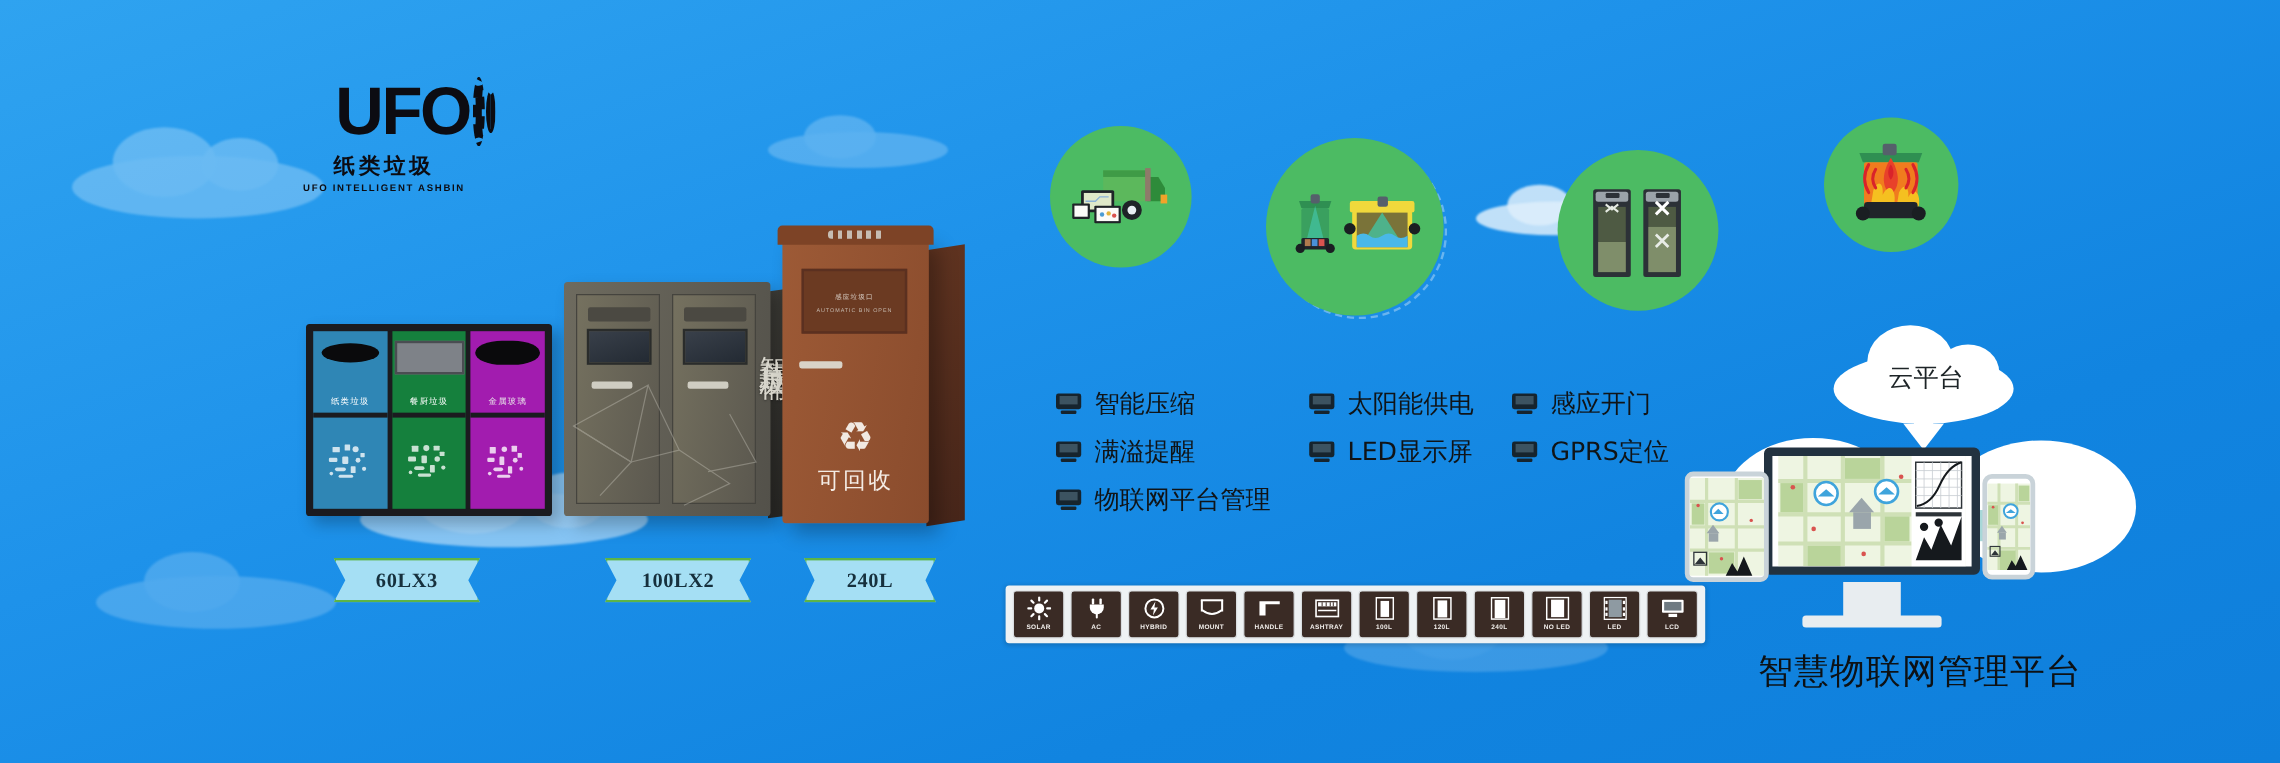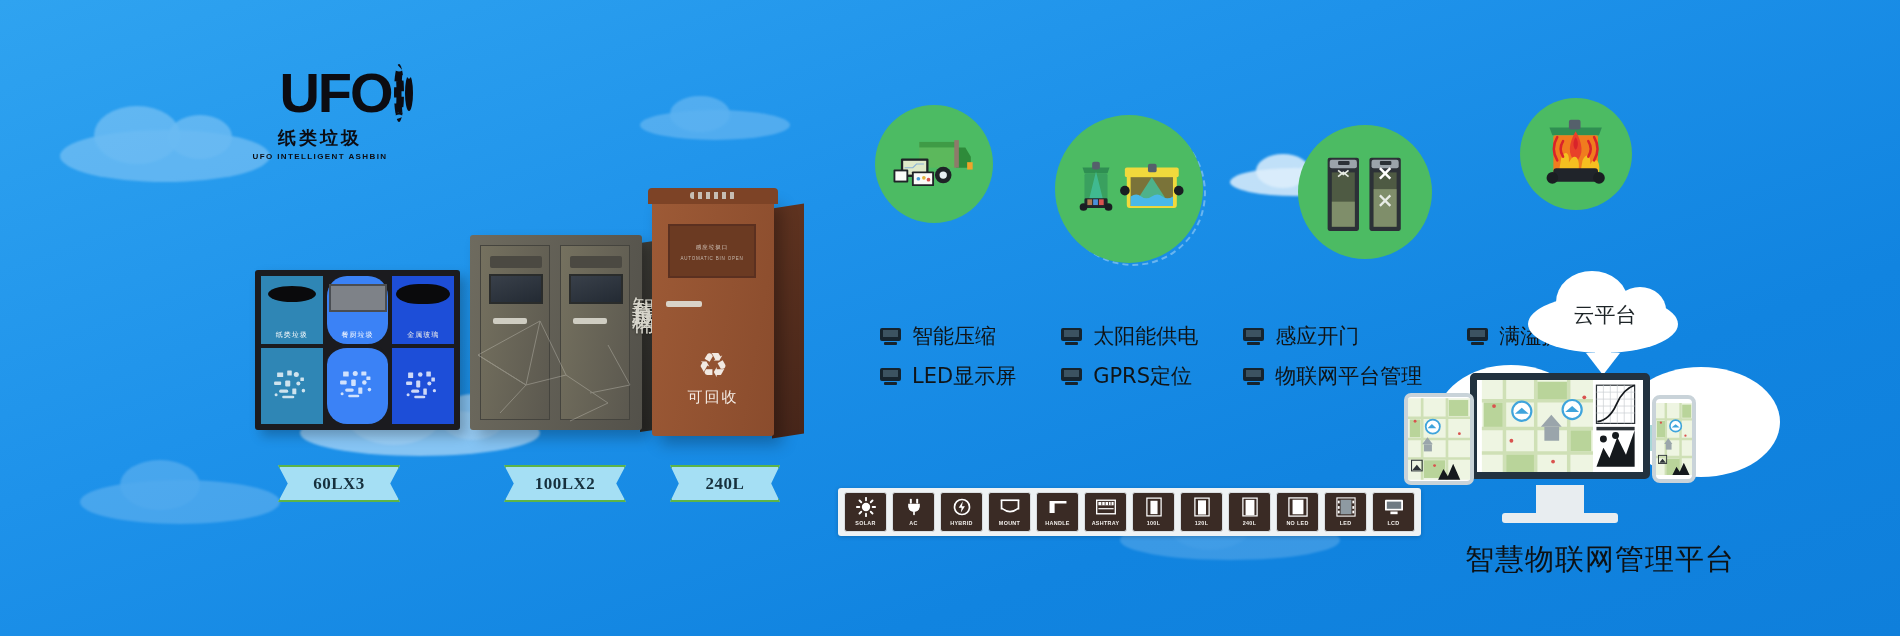--- a/index.html
+++ b/index.html
@@ -70,22 +70,22 @@
   .slot-oval { position:absolute; top:10px; left:50%; transform:translateX(-50%);
       width:48px; height:16px; background:#0a0a0c; border-radius:50%; }
   .slot-rect { position:absolute; top:8px; left:50%; transform:translateX(-50%);
       width:58px; height:28px; background:#7e8288; border:2px solid #4a4d52; }
   .slot-round { position:absolute; top:8px; left:50%; transform:translateX(-50%);
       width:54px; height:20px; background:#0a0a0c; border-radius:50%/60%; }
   .cell-cn { font-size:7px; color:#fff; font-family:"DejaVu Sans",sans-serif;
       letter-spacing:1px; position:relative; z-index:2; }
   .cell-cn.dark { color:#e9e9e9; }
   .c-blue { background:#2f86b5; }
-  .c-red  { background:#3b82f6;border-radius:20px; }
-  .c-yel  { background:#1d4ed8; }
+  .c-red  { background:#15803d; }
+  .c-yel  { background:#a21caf; }
   .trash-sprinkle { width:82%; height:70%; opacity:.85; }
 
   
   #bin-twin { left:470px; top:235px; width:172px; height:195px; }
   #bin-twin .body { position:absolute; inset:0; background:linear-gradient(100deg,#6e6b5f,#53514a);
       border-radius:3px; box-shadow:8px 8px 14px rgba(0,0,0,.25); }
   #bin-twin .side { position:absolute; right:-26px; top:6px; width:28px; height:189px;
       background:linear-gradient(180deg,#3e3d38,#2c2b28); transform:skewY(-8deg); }
   #bin-twin .door { position:absolute; top:10px; width:70px; bottom:10px;
       border:1px solid #45443e; background:linear-gradient(100deg,#75715f,#5b584f); }
@@ -117,21 +117,21 @@
       background:#6b3a22; border:2px solid #5b3020; }
   #bin-brown .panel-t1 { position:absolute; top:18px; width:100%; text-align:center;
       font-size:5.5px; color:#d9cfc6; font-family:"DejaVu Sans",sans-serif; letter-spacing:1px;}
   #bin-brown .panel-t2 { position:absolute; top:30px; width:100%; text-align:center;
       font-size:4.5px; color:#c6b9ae; letter-spacing:.8px; }
   #bin-brown .handle { position:absolute; top:103px; left:14px; width:36px; height:6px;
       background:#d9d3c8; border-radius:2px; }
   #bin-brown .recy { position:absolute; top:150px; left:50%; transform:translateX(-50%);
       font-size:34px; color:#f1e9e2; line-height:34px; }
   #bin-brown .recy-cn { position:absolute; top:190px; width:100%; text-align:center;
-      font-size:15px; color:#f4ece5; letter-spacing:2px; font-family:"DejaVu Sans",sans-serif; }
+      font-size:19px; color:#f4ece5; letter-spacing:2px; font-family:"DejaVu Sans",sans-serif; }
 
   
   .cap-banner { position:absolute; height:37px; background:#a5dff4;
      border:2px solid #5cb448; display:flex; align-items:center; justify-content:center;
      color:#16303d; font-size:17px; font-weight:700; letter-spacing:.5px;
      clip-path:polygon(0 0,100% 0,92% 50%,100% 100%,0 100%,8% 50%);font-family:Liberation Serif, serif; }
   #cap1 { left:278px; top:465px; width:122px; }
   #cap2 { left:504px; top:465px; width:122px; }
   #cap3 { left:670px; top:465px; width:110px; }
 
@@ -142,21 +142,21 @@
   #gc2 { left:1055px; top:115px; width:148px; height:148px; }
   #gc3 { left:1298px; top:125px; width:134px; height:134px; }
   #gc4 { left:1520px; top:98px; width:112px; height:112px; }
   .dashline { position:absolute; left:1060px; top:120px; width:146px; height:146px;
       border:2px dashed rgba(255,255,255,.35); border-radius:50%; }
 
   .ill { width:78%; height:78%; }
 
   
   #features { position:absolute; left:880px; top:322px; width:420px;
-      display:grid; grid-template-columns:repeat(4,1fr); gap:12px 45px; }
+      display:grid; grid-template-columns:repeat(3,1fr); gap:12px 32px; }
   .feat { display:flex; align-items:center; gap:11px; }
   .feat-icon { width:21px; height:17px; position:relative; flex:none; }
   .feat-icon .mon { position:absolute; left:0; top:0; width:21px; height:13px;
       background:#16242e; border-radius:2px; }
   .feat-icon .mon::after{ content:""; position:absolute; left:3px; top:2px;
       width:15px; height:7px; background:#3c5361; }
   .feat-icon .stand { position:absolute; left:4px; bottom:0; width:13px; height:3px;
       background:#16242e; border-radius:1px; }
   .feat-label { font-size:21px; color:#101417; font-family:"DejaVu Sans",sans-serif;
       white-space:nowrap; }

